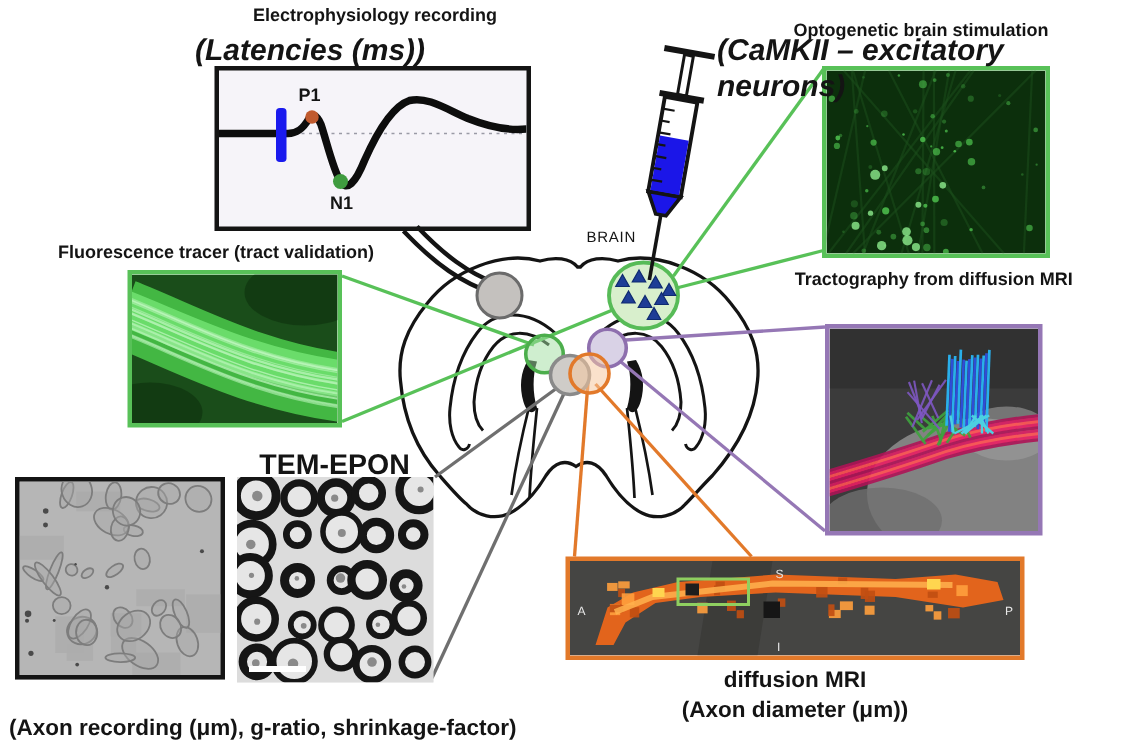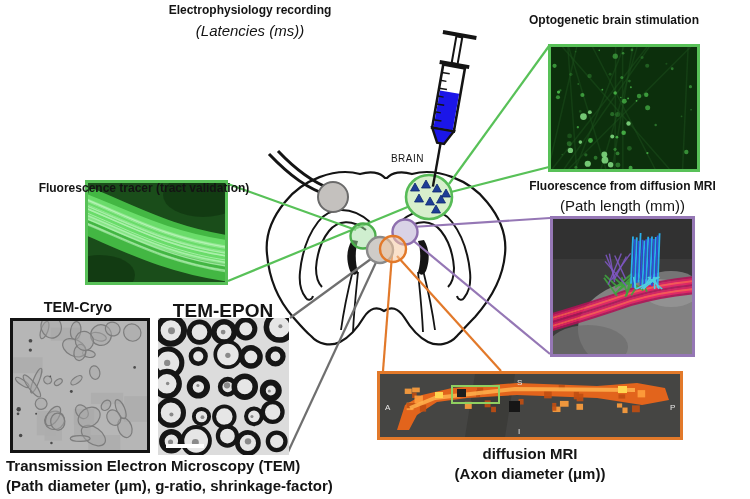--- a/index.html
+++ b/index.html
@@ -1,20 +1,20 @@
 <!DOCTYPE html>
 <html><head>
 <meta charset="utf-8">
 <style>
   html,body{margin:0;padding:0;background:#fff;}
   .canvas{position:relative;width:750px;height:499px;background:#fff;overflow:hidden;
           font-family:"Liberation Sans", sans-serif;color:#141414;}
   .abs{position:absolute;}
   .ttl{font-size:12px;font-weight:600;text-align:center;line-height:1.22;}
-  .sub{font-size:15px;font-weight:400;text-align:center;line-height:1.2;}
+  .sub{font-size:20px;font-weight:700;line-height:1.2;}
   .ital{font-style:italic;}
   .cap{font-size:15px;font-weight:600;line-height:1.3;}
   .panel{position:absolute;box-sizing:border-box;overflow:hidden;}
   .panel svg{display:block;}
   #ep-box{left:143px;top:44px;width:211px;height:110px;background:#f6f4f9;
           border:3px solid #141414;z-index:0;}
   #main-art{left:0;top:0;z-index:1;pointer-events:none;}
   .imgpanel{z-index:2;}
   .txt{z-index:3;}
   #opto-img{left:548px;top:44px;width:152px;height:128px;border:3px solid #58c158;}
@@ -22,20 +22,31 @@
   #tracto-img{left:550px;top:216px;width:145px;height:141px;border:3px solid #9577b5;}
   #dmri-img{left:377px;top:371px;width:306px;height:69px;border:3px solid #e2792a;}
   #cryo-img{left:10px;top:318px;width:140px;height:135px;border:3px solid #141414;background:#b6b6b6;}
   #epon-img{left:158px;top:318px;width:131px;height:137px;border:none;background:#dcdcdc;}
 </style>
 </head>
 <body>
 
 <div class="canvas">
 
+  <div id="ep-box" class="panel">
+    <svg width="205" height="104" viewBox="0 0 205 104">
+      <line x1="45" y1="42" x2="202" y2="42" stroke="#9a9aa6" stroke-width="1" stroke-dasharray="2 3"></line>
+      <path d="M 0 42 L 46 42 C 52 42, 56 39, 60 32 C 62 29, 65 29, 68 36 C 72 48, 76 66, 81 74 C 85 81, 91 75, 97 60 C 105 42, 115 24, 127 20 C 139 17, 152 26, 166 32 C 181 38, 195 40, 205 39" fill="none" stroke="#0d0d0d" stroke-width="5" stroke-linecap="round" stroke-linejoin="round"></path>
+      <rect x="38" y="25" width="7" height="36" rx="2.5" fill="#1a1aee"></rect>
+      <circle cx="62" cy="31" r="4.5" fill="#c05a2e"></circle>
+      <circle cx="81" cy="74" r="5" fill="#3f9b3f"></circle>
+      <text x="53" y="20" font-size="12" font-weight="bold" fill="#141414">P1</text>
+      <text x="74" y="92" font-size="12" font-weight="bold" fill="#141414">N1</text>
+    </svg>
+  </div>
 
   <svg id="main-art" class="abs" width="750" height="499" viewBox="0 0 750 499">
 
     <path d="M 385 178 C 380 172, 370 171, 360 174 C 335 167, 302 180, 285 202
          C 271 219, 265 235, 267 254 C 269 278, 278 300, 293 317
          C 300 325, 306 332, 311 336 C 318 344, 330 347, 340 342
          C 350 337, 358 327, 364 317 C 370 308, 377 306, 384 311
          C 391 306, 398 308, 404 317 C 410 327, 418 337, 428 342
          C 438 347, 450 344, 457 336 C 462 331, 468 324, 475 317
          C 490 300, 503 278, 505 254 C 507 235, 501 219, 487 202
@@ -430,29 +441,27 @@
         <circle cx="90.00918209876542" cy="123.36119684499315" r="3.210236625514403" fill="#8a8a8a"></circle>
         <circle cx="118.66748113854595" cy="123.35528120713306" r="8.808603395061729" fill="#e6e6e6" stroke="#161616" stroke-width="4.321223422496571"></circle>
         <rect x="8" y="126" width="38" height="4" fill="#ffffff"></rect>
       </svg>
   </div>
 
   <div class="abs txt ttl" style="left:130px;top:3px;width:240px;">Electrophysiology recording</div>
   <div class="abs txt sub ital" style="left:130px;top:22px;width:240px;">(Latencies (ms))</div>
 
   <div class="abs txt ttl" style="left:478px;top:13px;width:272px;">Optogenetic brain stimulation</div>
-
-  <div class="abs txt ttl" style="left:0px;top:161px;width:288px;margin-top:20px;">Fluorescence tracer (tract validation)</div>
+  <div class="abs txt sub ital" style="left:478px;top:22px;width:272px;">(CaMKII – excitatory neurons)</div>
+
+  <div class="abs txt ttl" style="left:0px;top:161px;width:288px;">Fluorescence tracer (tract validation)</div>
 
   <div class="abs txt" style="left:348px;top:153px;width:76px;text-align:right;font-size:10px;font-weight:400;letter-spacing:.5px;">BRAIN</div>
 
-  <div class="abs txt ttl" style="left:495px;top:179px;width:255px;">Fluorescence from diffusion MRI</div>
-  <div class="abs txt sub" style="left:495px;top:197px;width:255px;">(Path length (mm))</div>
-
-  <div class="abs txt ttl" style="left:18px;top:299px;width:120px;font-size:14.5px;">TEM-Cryo</div>
+  <div class="abs txt ttl" style="left:495px;top:179px;width:255px;">Tractography from diffusion MRI</div>
+
   <div class="abs txt ttl" style="left:156px;top:299px;width:134px;font-size:19px;">TEM-EPON</div>
 
-  <div class="abs txt cap" style="left:6px;top:456px;">Transmission Electron Microscopy (TEM)</div>
-  <div class="abs txt cap" style="left:6px;top:476px;">(Path diameter (μm), g-ratio, shrinkage-factor)</div>
+  <div class="abs txt cap" style="left:6px;top:476px;">(Axon recording (μm), g-ratio, shrinkage-factor)</div>
 
   <div class="abs txt cap" style="left:380px;top:464px;width:300px;text-align:center;">(Axon diameter (μm))</div>
   <div class="abs txt cap" style="left:380px;top:444px;width:300px;text-align:center;">diffusion MRI</div>
 </div>
 
 </body></html>

